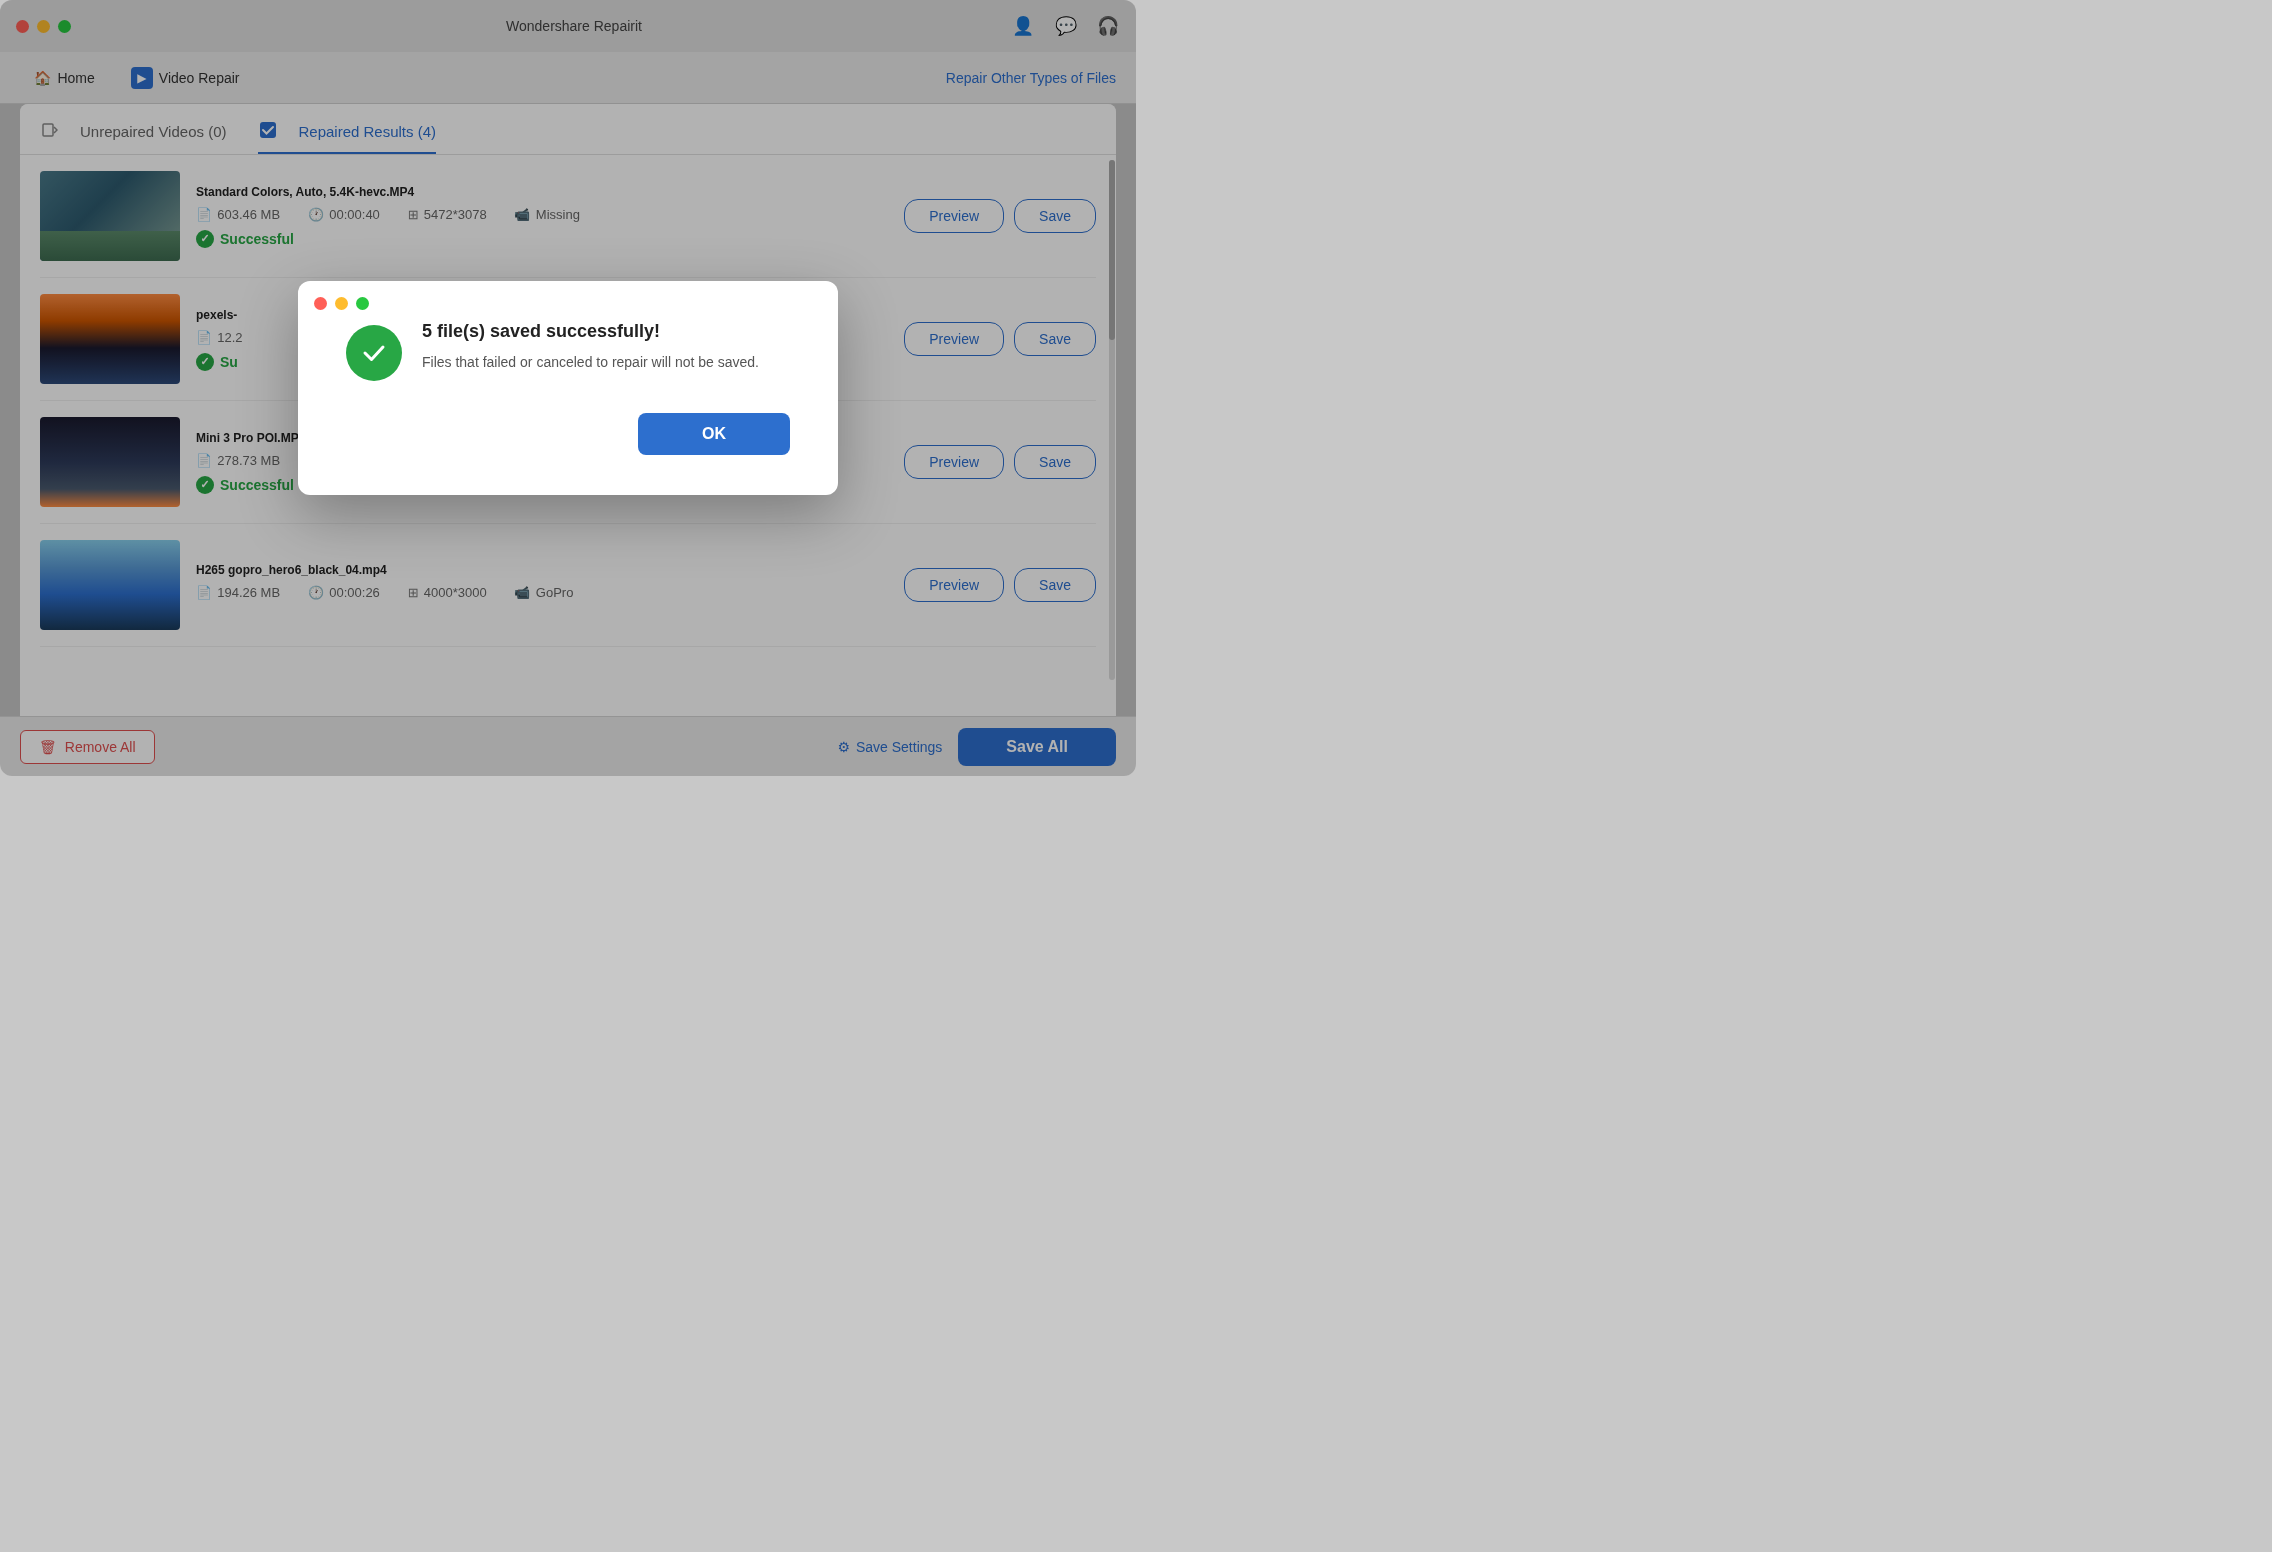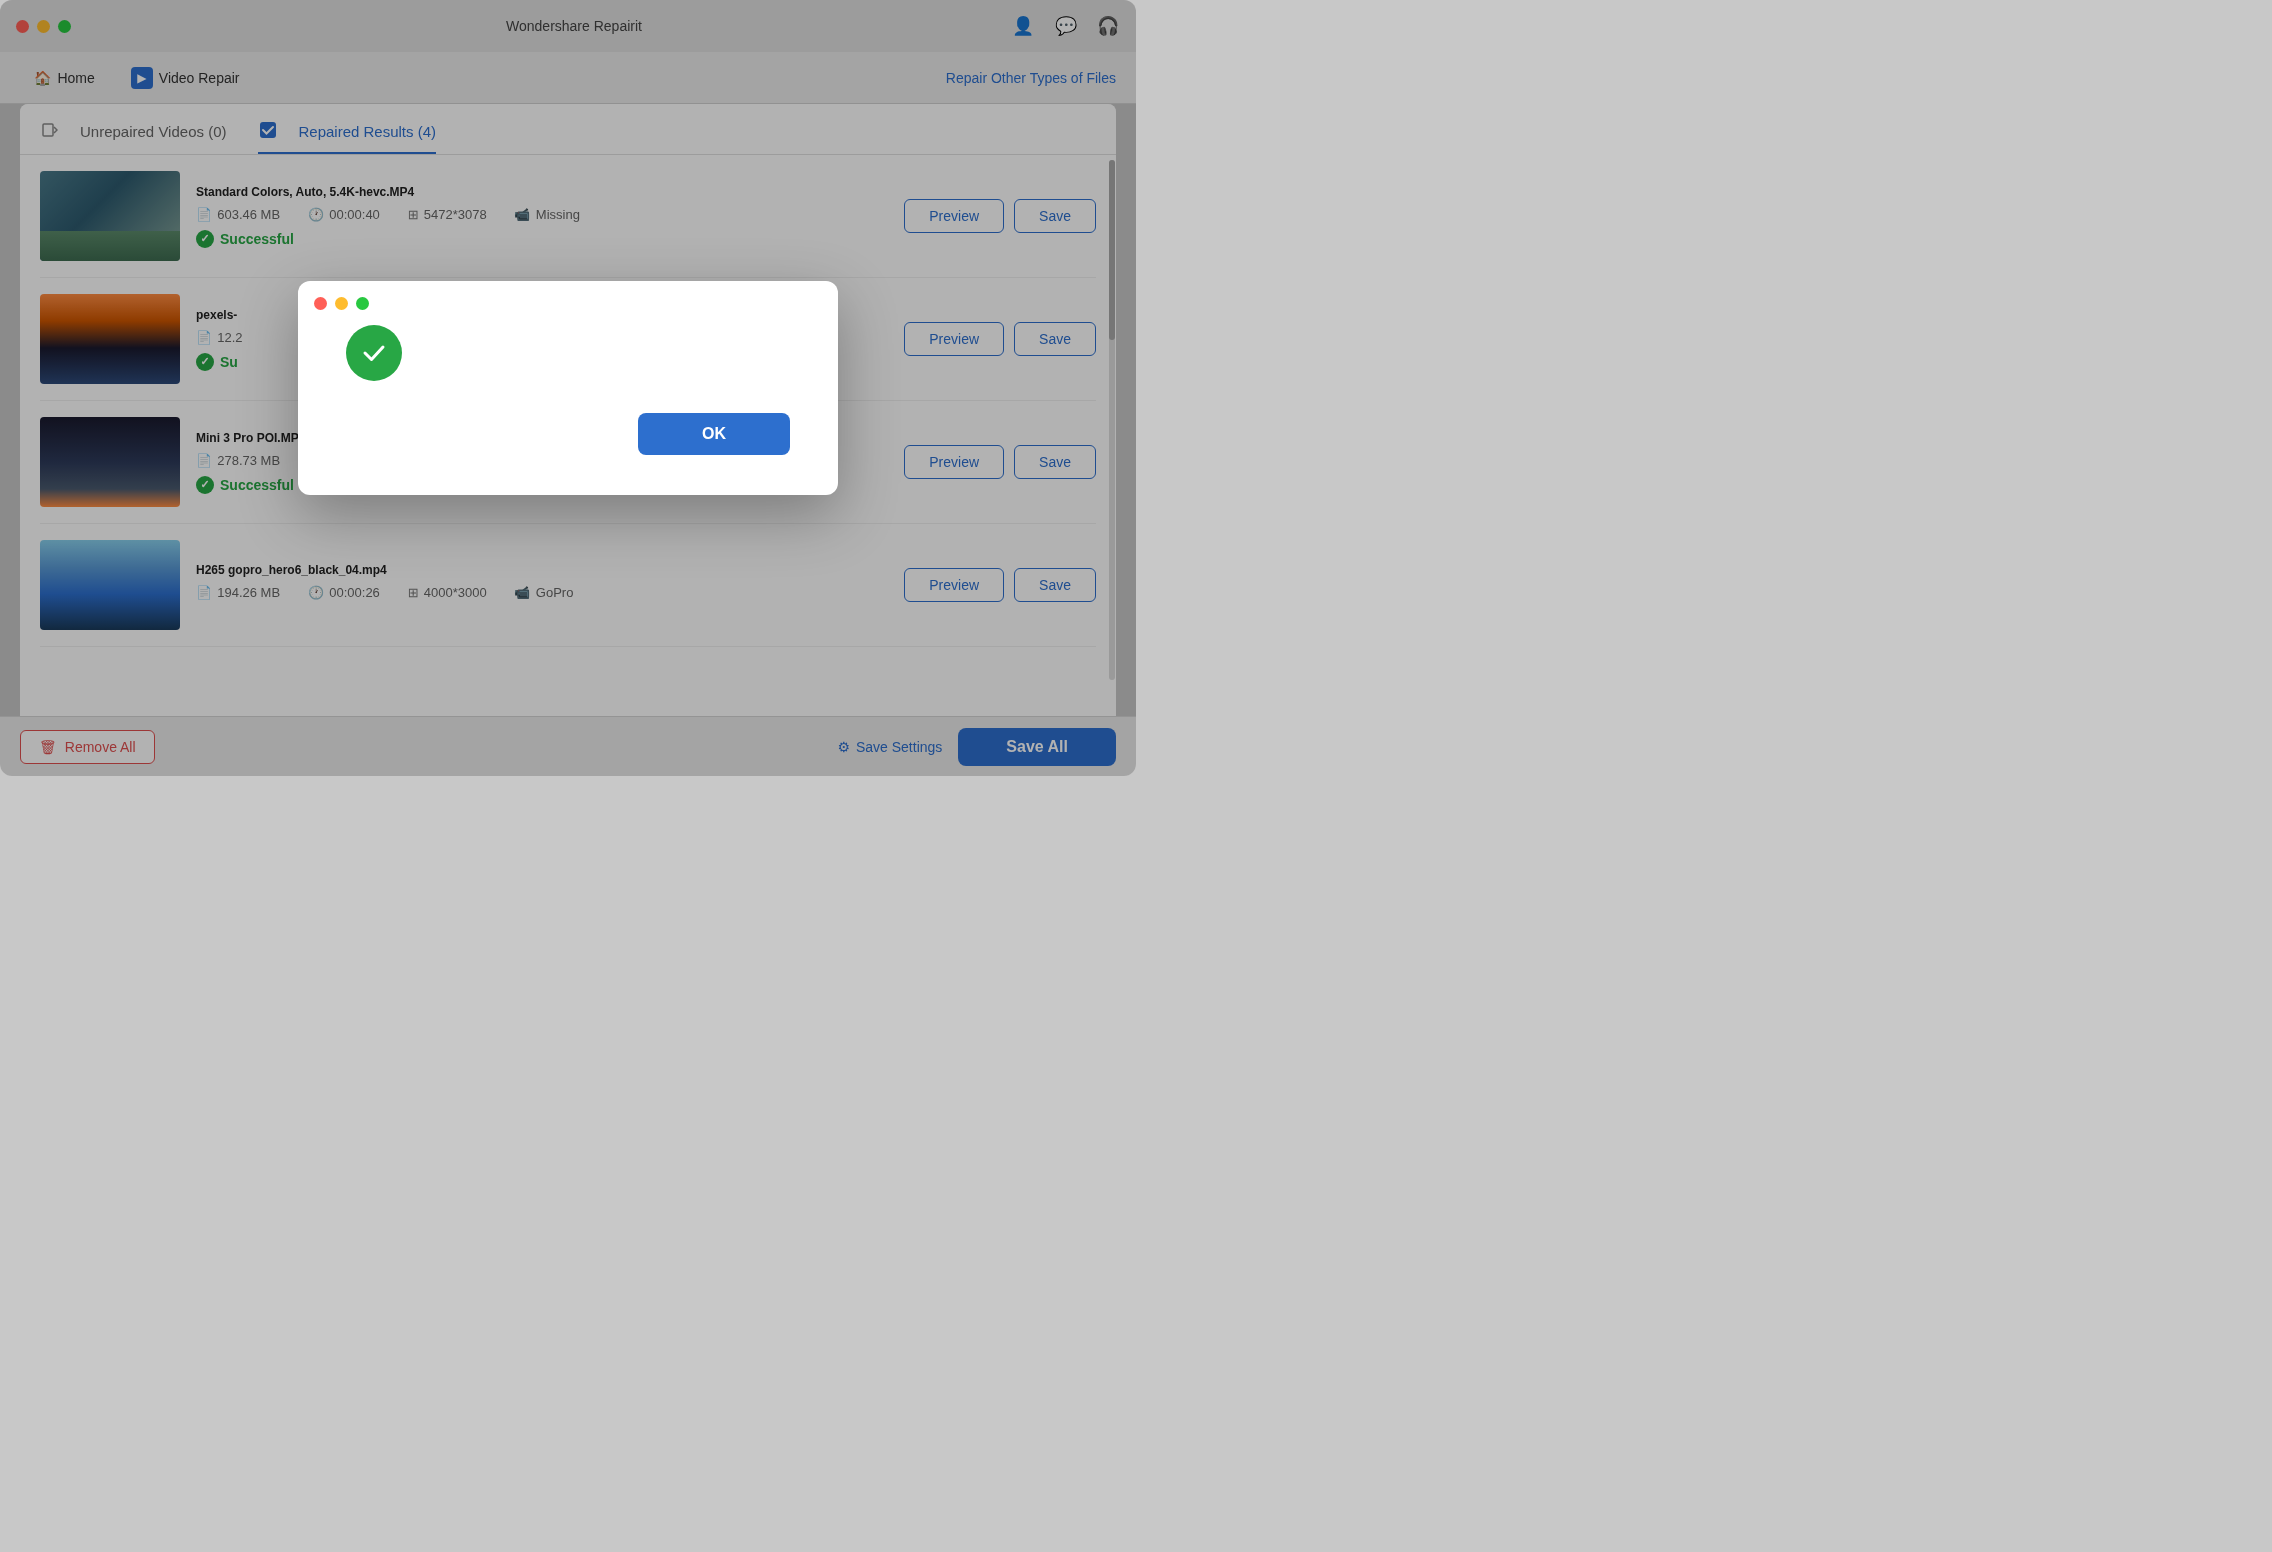--- a/index.html
+++ b/index.html
@@ -234,21 +234,21 @@
       justify-content: center;
       color: white;
       font-size: 11px;
     }
     .file-actions {
       display: flex;
       gap: 10px;
     }
     .btn-preview, .btn-save {
       padding: 8px 24px;
-      border-radius: 6px;
+      border-radius: 14px;
       font-size: 14px;
       cursor: pointer;
       border: 1.5px solid #2d6fce;
       background: white;
       color: #2d6fce;
       font-weight: 500;
     }
 
     
     .bottom-bar {
@@ -600,18 +600,22 @@
       <div class="title-dot dot-red"></div>
       <div class="title-dot dot-yellow"></div>
       <div class="title-dot dot-green"></div>
     </div>
     <div class="dialog-content">
       <div class="dialog-check-icon">
         <svg viewBox="0 0 28 28" fill="none">
           <path d="M5 14l6.5 6.5L23 8" stroke="white" stroke-width="3" stroke-linecap="round" stroke-linejoin="round"></path>
         </svg>
       </div>
+      <div class="dialog-text-area">
+        <div class="dialog-title">5 file(s) saved successfully!</div>
+        <div class="dialog-subtitle">Files that failed or canceled to repair will not be saved.</div>
+      </div>
     </div>
     <div class="dialog-actions">
       <button class="btn-ok">OK</button>
     </div>
   </div>
 </div>
 
 </body></html>

